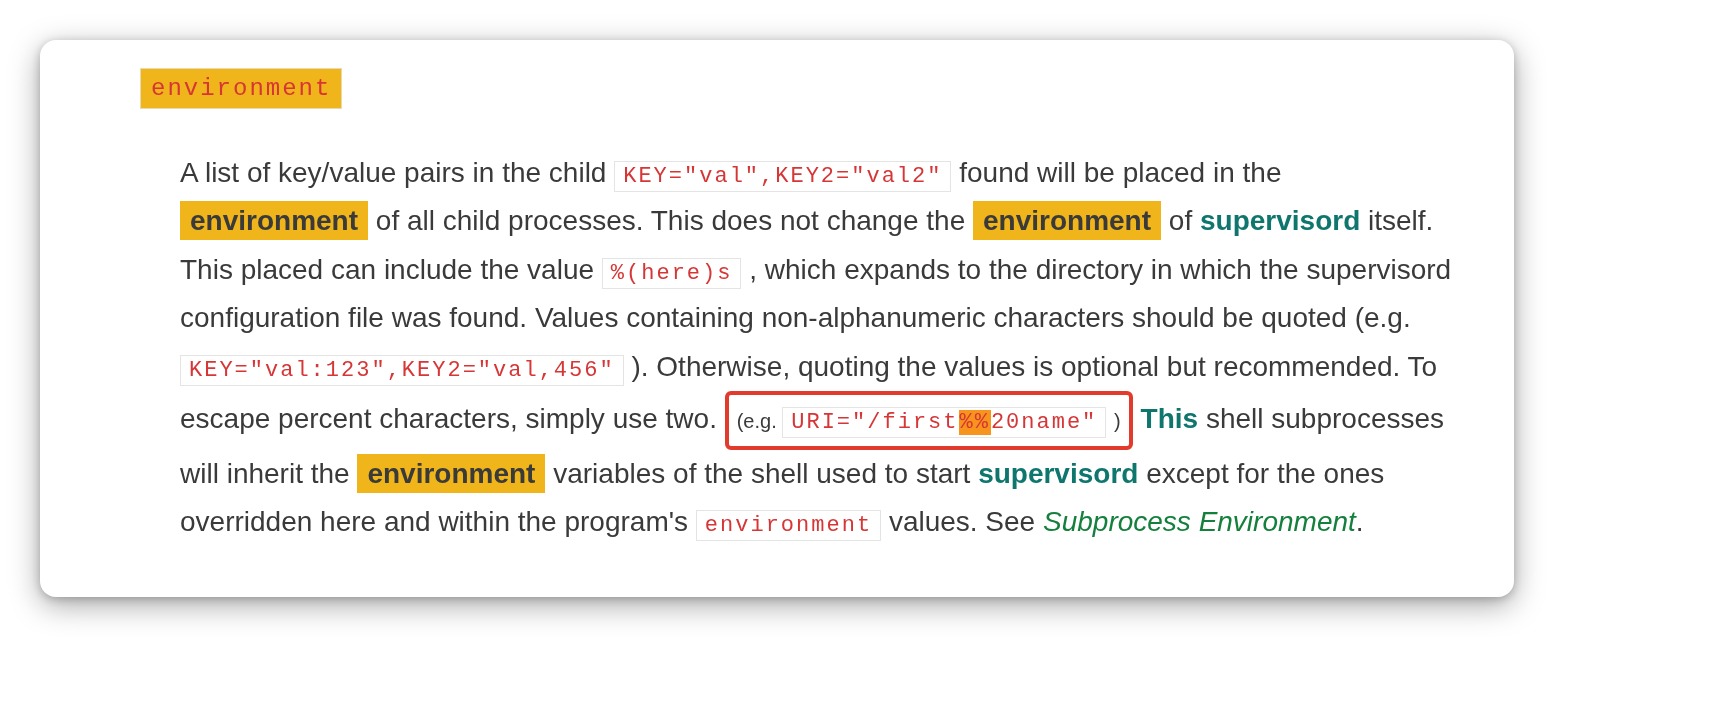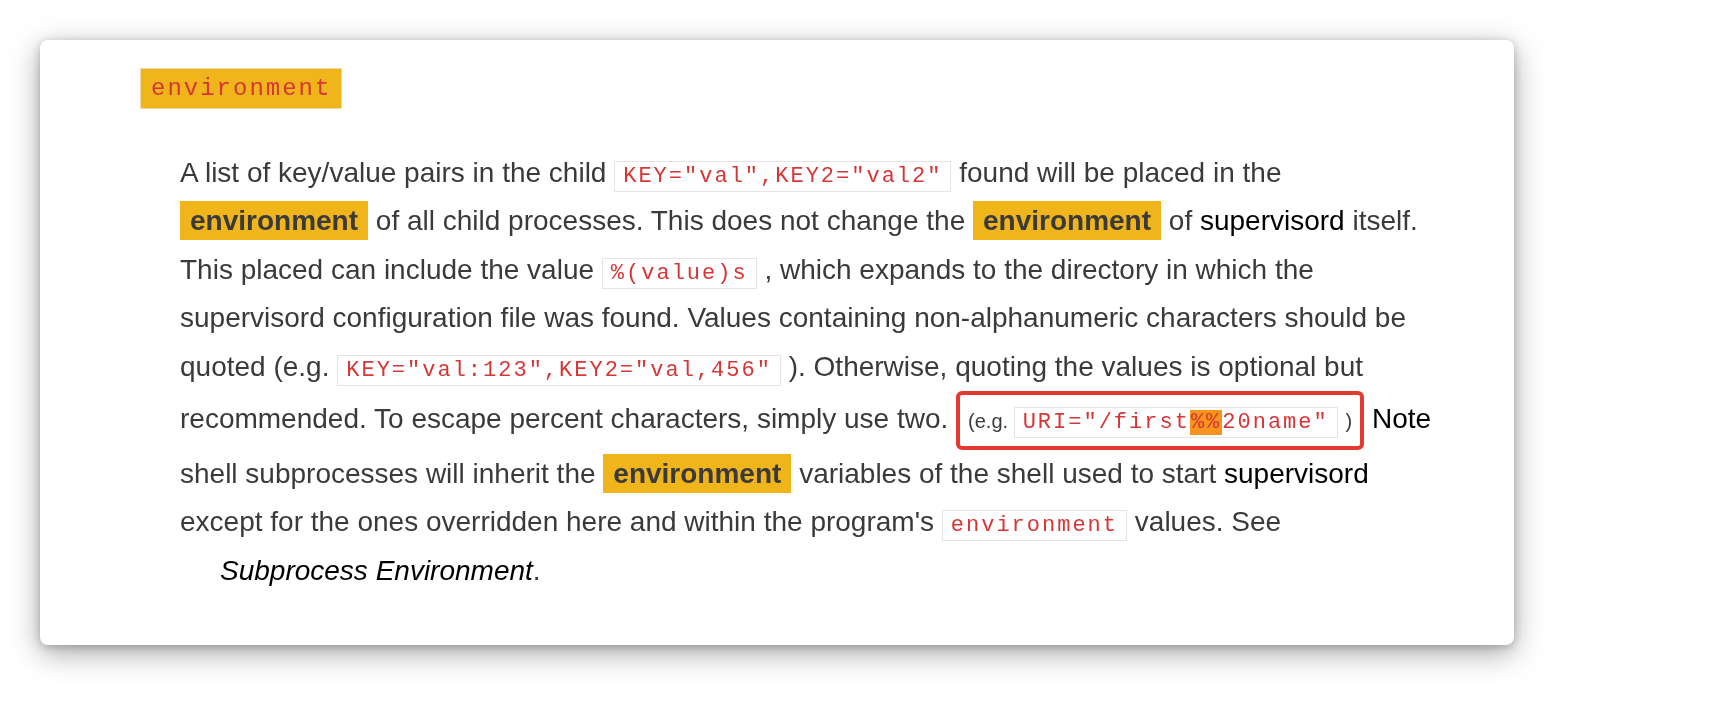--- a/index.html
+++ b/index.html
@@ -8,21 +8,21 @@
       box-sizing: border-box;
     }
     body {
       font-family: -apple-system, BlinkMacSystemFont, "Segoe UI", "Helvetica Neue", Arial, sans-serif;
       background: #fff;
       padding: 40px;
     }
     .doc-container {
       width: 1474px;
       background: #fff;
-      border-radius: 8px;
+      border-radius: 16px;
       box-shadow: 0 8px 30px rgba(0,0,0,0.35), 0 2px 8px rgba(0,0,0,0.2);
       padding: 28px 60px 50px 60px;
       position: relative;
     }
     .term-header {
       display: inline-block;
       margin-left: 40px;
       margin-bottom: 40px;
     }
     .term-header-code {
@@ -56,43 +56,42 @@
       white-space: nowrap;
       vertical-align: baseline;
     }
     .hl-term {
       background: #f0b51a;
       padding: 4px 10px;
       color: #3a3a3a;
       font-weight: 700;
     }
     strong {
-      font-weight: 400;
-      color: #000000;
+      font-weight: 700;
+      color: #0f766e;
     }
     .annot-box {
       border: 4px solid #e23b2e;
       border-radius: 6px;
       padding: 0 8px 2px 8px;
       display: inline-block;
       vertical-align: baseline;
     }
     .annot-box .eg-text {
       font-size: 20px;
       color: #3a3a3a;
     }
     .annot-inner {
       background: #f7941d;
       padding: 0 1px;
     }
     .doc-link {
-      color: #000000;
+      color: #15803d;
       font-style: italic;
       text-decoration: none;
-      margin-left: 40px;
     }
   </style>
 </head>
 <body>
 
 <div class="doc-container">
 
   <div class="term-header">
     <span class="term-header-code">environment</span>
   </div>
@@ -101,31 +100,31 @@
     <p>
       <span>A list of key/value pairs in the child </span>
       <span class="literal">KEY="val",KEY2="val2"</span>
       <span> found will be placed in the </span>
       <span class="hl-term">environment</span>
       <span> of all child processes. This does not change the </span>
       <span class="hl-term">environment</span>
       <span> of </span>
       <strong>supervisord</strong>
       <span> itself. This placed can include the value </span>
-      <span class="literal">%(value)s</span>
+      <span class="literal">%(here)s</span>
       <span>, which expands to the directory in which the supervisord configuration file was found. Values containing non-alphanumeric characters should be quoted (e.g. </span>
       <span class="literal">KEY="val:123",KEY2="val,456"</span>
       <span>). Otherwise, quoting the values is optional but recommended. To escape percent characters, simply use two. </span>
       <span class="annot-box">
         <span class="eg-text">(e.g. </span>
         <span class="literal"><span>URI="/first</span><span class="annot-inner">%%</span><span>20name"</span></span>
         <span class="eg-text">)</span>
       </span>
       <span> </span>
-      <strong>Note</strong>
+      <strong>This</strong>
       <span> shell subprocesses will inherit the </span>
       <span class="hl-term">environment</span>
       <span> variables of the shell used to start </span>
       <strong>supervisord</strong>
       <span> except for the ones overridden here and within the program's </span>
       <span class="literal">environment</span>
       <span> values. See </span>
       <a href="#" class="doc-link">Subprocess Environment</a><span>.</span>
     </p>
   </div>

